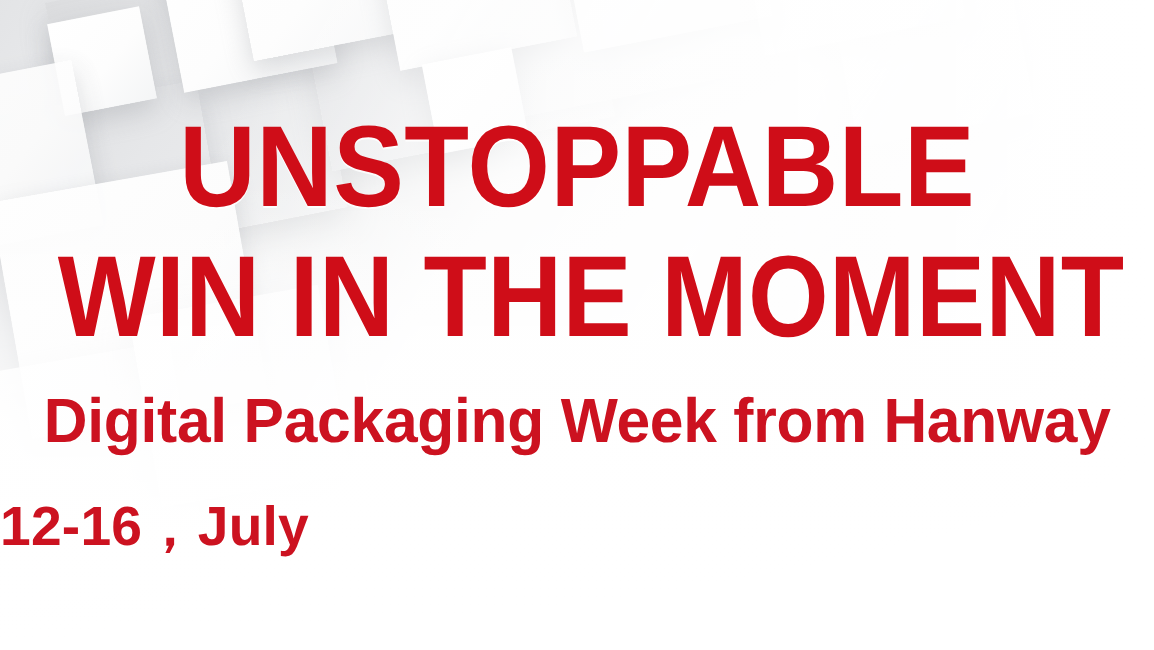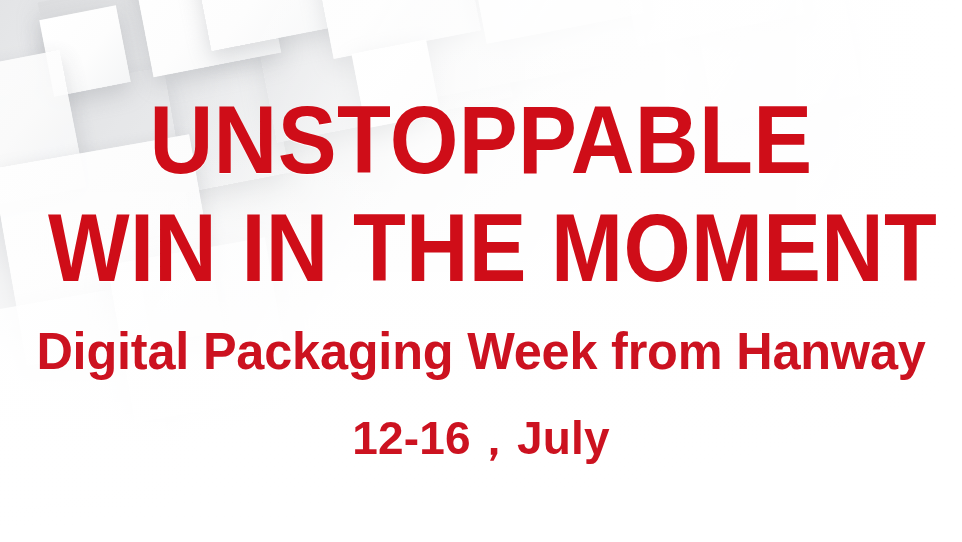--- a/index.html
+++ b/index.html
@@ -132,21 +132,20 @@
     line-height: 1;
     transform: scaleX(.97);
     text-shadow: 0 1px 0 rgba(255,255,255,.8);
   }
 
   .dateline {
     position: absolute;
     top: 415px;
     left: 0;
     right: 0;
-    text-align: center;
     color: #cc1220;
     font-size: 46px;
     font-weight: 600;
     letter-spacing: .004em;
     white-space: nowrap;
     line-height: 1;
     text-shadow: 0 1px 0 rgba(255,255,255,.8);
   }
 </style>
 </head>

